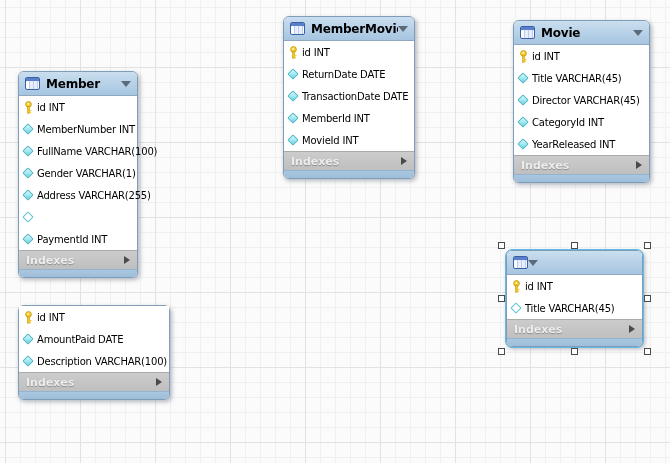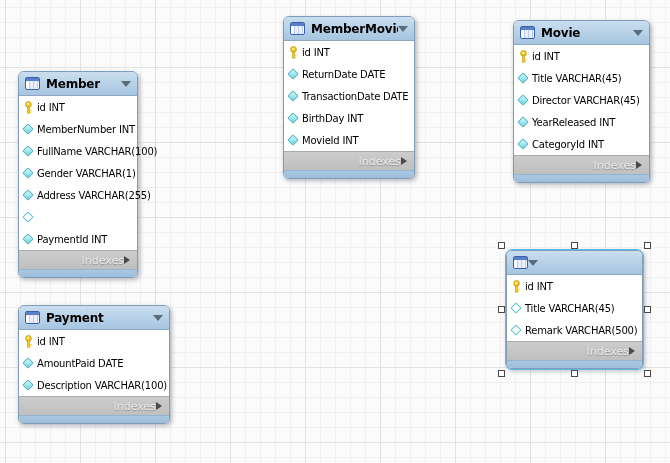--- a/index.html
+++ b/index.html
@@ -80,25 +80,24 @@
 
   .t-footer {
     height:19px;
     display:flex; align-items:center;
     padding:0 7px;
     background:linear-gradient(#cccccc,#bfbfbf);
     border-top:1px solid #aaaaaa;
   }
   .t-footer .f-label {
     flex:1 1 auto;
-    font-size:11px; font-weight:normal;
+    font-size:11px; font-weight:bold;
     color:#ececec;
     text-shadow:0 1px 1px #8d8d8d;
     letter-spacing:0;
-    text-align:right;
   }
   .tri-right {
     width:0; height:0; flex:0 0 auto;
     border-top:4px solid transparent;
     border-bottom:4px solid transparent;
     border-left:6px solid #4a4a4a;
   }
 
   .t-bottom {
     height:8px;
@@ -216,21 +215,21 @@
         <div class="t-row">
     <span class="row-icon-wrap">
             <span class="diamond"></span>
           </span>
     <span class="row-text">TransactionDate DATE</span>
   </div>
         <div class="t-row">
     <span class="row-icon-wrap">
             <span class="diamond"></span>
           </span>
-    <span class="row-text">BirthDay INT</span>
+    <span class="row-text">MemberId INT</span>
   </div>
         <div class="t-row">
     <span class="row-icon-wrap">
             <span class="diamond"></span>
           </span>
     <span class="row-text">MovieId INT</span>
   </div>
       </div>
     <div class="t-footer">
       <span class="f-label">Indexes</span>
@@ -266,41 +265,36 @@
         <div class="t-row">
     <span class="row-icon-wrap">
             <span class="diamond"></span>
           </span>
     <span class="row-text">Director VARCHAR(45)</span>
   </div>
         <div class="t-row">
     <span class="row-icon-wrap">
             <span class="diamond"></span>
           </span>
+    <span class="row-text">CategoryId INT</span>
+  </div>
+        <div class="t-row">
+    <span class="row-icon-wrap">
+            <span class="diamond"></span>
+          </span>
     <span class="row-text">YearReleased INT</span>
   </div>
-        <div class="t-row">
-    <span class="row-icon-wrap">
-            <span class="diamond"></span>
-          </span>
-    <span class="row-text">CategoryId INT</span>
-  </div>
       </div>
     <div class="t-footer">
       <span class="f-label">Indexes</span>
       <span class="tri-right"></span>
     </div>
     <div class="t-bottom"></div>
   </div>
     <div class="table-node" style="left: 18px; top: 305px; width: 152px;">
-    <div class="t-header">
-      <span class="t-icon"></span>
-      <span class="t-title">Payment</span>
-      <span class="tri-down"></span>
-    </div>
     <div class="t-body">
         <div class="t-row">
     <span class="row-icon-wrap">
             <svg width="9" height="13" viewBox="0 0 9 13">
               <circle cx="4.5" cy="3.4" r="2.9" fill="#f5c821" stroke="#c49a16" stroke-width="0.8"></circle>
               <circle cx="4.2" cy="2.9" r="1.1" fill="#fdf0bf"></circle>
               <rect x="3.5" y="5.8" width="2" height="6.4" fill="#f5c821" stroke="#c49a16" stroke-width="0.6"></rect>
               <rect x="5.4" y="9.0" width="2.1" height="1.2" fill="#f5c821"></rect>
               <rect x="5.4" y="11.0" width="1.6" height="1.1" fill="#f5c821"></rect>
             </svg>
@@ -342,26 +336,20 @@
               <rect x="5.4" y="11.0" width="1.6" height="1.1" fill="#f5c821"></rect>
             </svg>
           </span>
     <span class="row-text">id INT</span>
   </div>
         <div class="t-row">
     <span class="row-icon-wrap">
             <span class="diamond hollow"></span>
           </span>
     <span class="row-text">Title VARCHAR(45)</span>
-  </div>
-        <div class="t-row">
-    <span class="row-icon-wrap">
-            <span class="diamond hollow"></span>
-          </span>
-    <span class="row-text">Remark VARCHAR(500)</span>
   </div>
       </div>
     <div class="t-footer">
       <span class="f-label">Indexes</span>
       <span class="tri-right"></span>
     </div>
     <div class="t-bottom"></div>
   <div class="handle h-nw"></div>
       <div class="handle h-n"></div>
       <div class="handle h-ne"></div>

